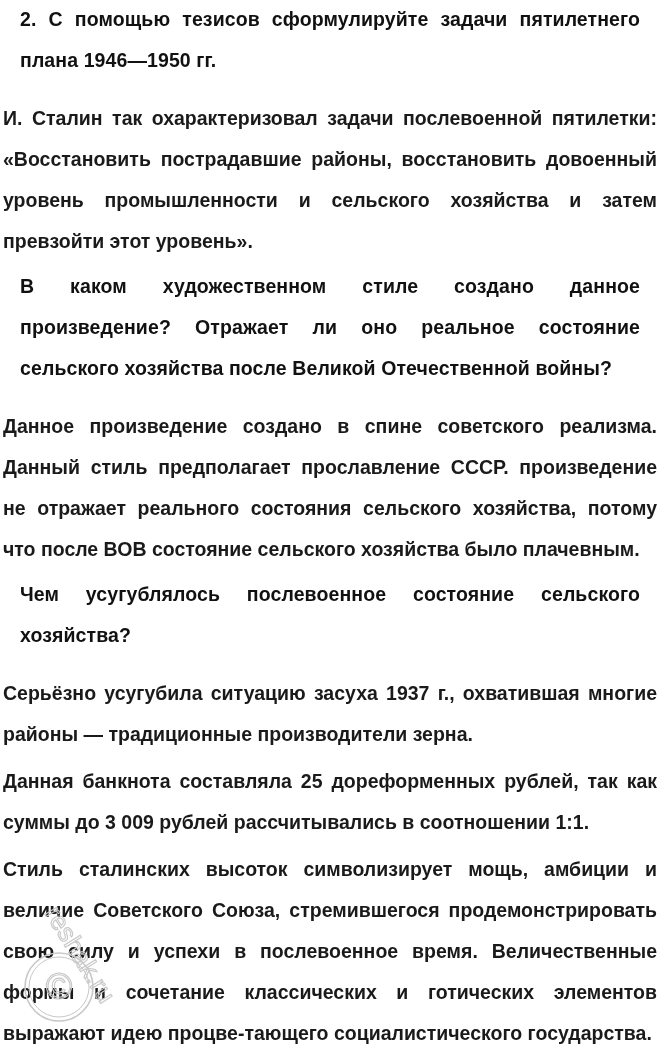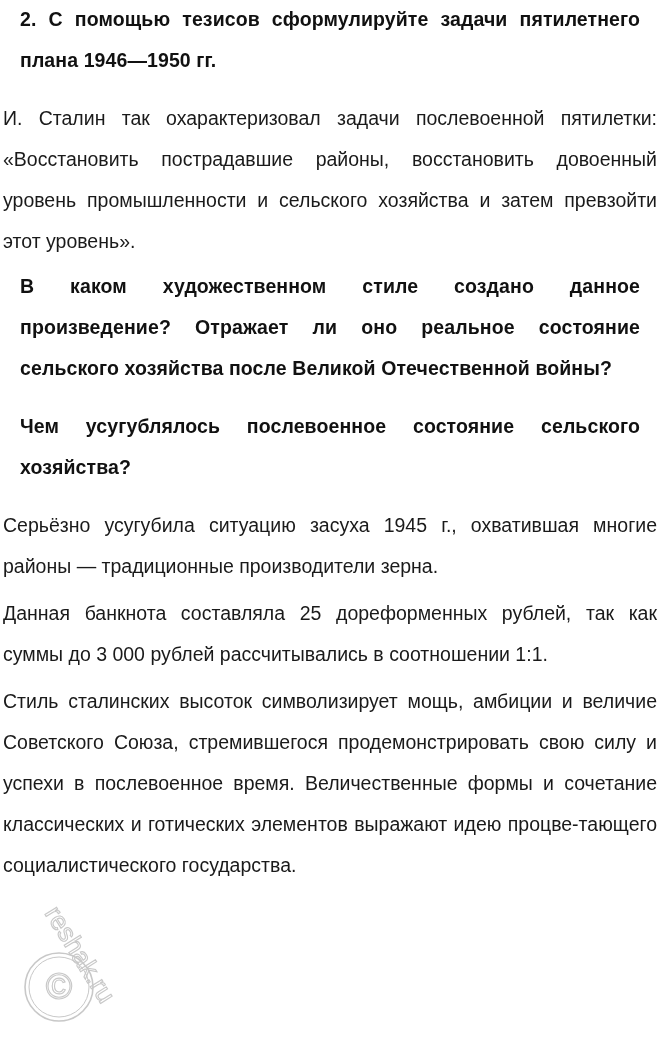--- a/index.html
+++ b/index.html
@@ -23,21 +23,21 @@
     }
     .q {
       font-weight: bold;
       font-size: 19.5px;
       line-height: 41px;
       text-align: justify;
       margin: 17px;
       letter-spacing: 0.1px;
     }
     .a {
-      font-weight: normal;
+      font-weight: bold;
       font-size: 19.5px;
       line-height: 41px;
       text-align: justify;
       margin: 0;
       color: #1a1a1a;
     }
     .q1 { margin-top: -1px; }
     .a1 { margin-top: 4px; }
     .q2 { margin-top: 4px; }
     .a2 { margin-top: 6px; }
@@ -59,25 +59,26 @@
     .watermark svg { width: 100%; height: 100%; }
   </style>
 </head>
 <body>
 
 <div class="doc">
   <p class="q q1">2. С помощью тезисов сформулируйте задачи пятилетнего плана 1946—1950 гг.</p>
   <p class="a a1">И. Сталин так охарактеризовал задачи послевоенной пятилетки: «Восстановить пострадавшие районы, восстановить довоенный уровень промышленности и сельского хозяйства и затем превзойти этот уровень».</p>
 
   <p class="q q2">В каком художественном стиле создано данное произведение? Отражает ли оно реальное состояние сельского хозяйства после Великой Отечественной войны?</p>
+  <p class="a a2">Данное произведение создано в спине советского реализма. Данный стиль предполагает прославление СССР. произведение не отражает реального состояния сельского хозяйства, потому что после ВОВ состояние сельского хозяйства было плачевным.</p>
 
   <p class="q q3">Чем усугублялось послевоенное состояние сельского хозяйства?</p>
-  <p class="a a3">Серьёзно усугубила ситуацию засуха 1945 г., охватившая многие районы — традиционные производители зерна.</p>
+  <p class="a a3">Серьёзно усугубила ситуацию засуха 1937 г., охватившая многие районы — традиционные производители зерна.</p>
 
-  <p class="a a4">Данная банкнота составляла 25 дореформенных рублей, так как суммы до 3 000 рублей рассчитывались в соотношении 1:1.</p>
+  <p class="a a4">Данная банкнота составляла 25 дореформенных рублей, так как суммы до 3 009 рублей рассчитывались в соотношении 1:1.</p>
 
   <p class="a a5">Стиль сталинских высоток символизирует мощь, амбиции и величие Советского Союза, стремившегося продемонстрировать свою силу и успехи в послевоенное время. Величественные формы и сочетание классических и готических элементов выражают идею процве-тающего социалистического государства.</p>
 </div>
 
 <div class="watermark">
   <svg viewBox="0 0 130 140" xmlns="http://www.w3.org/2000/svg">
     <circle cx="45" cy="92" r="34" fill="none" stroke="#c8c8c8" stroke-width="1.6"></circle>
     <circle cx="45" cy="92" r="30" fill="none" stroke="#c8c8c8" stroke-width="1"></circle>
     <text x="45" y="104" text-anchor="middle" font-size="36" fill="none" stroke="#c8c8c8" stroke-width="1.1" font-family="Liberation Sans, sans-serif">©</text>
     <text x="0" y="0" font-size="26" fill="none" stroke="#c8c8c8" stroke-width="1.1" font-family="Liberation Sans, sans-serif" transform="translate(30,18) rotate(58)">reshak.ru</text>

